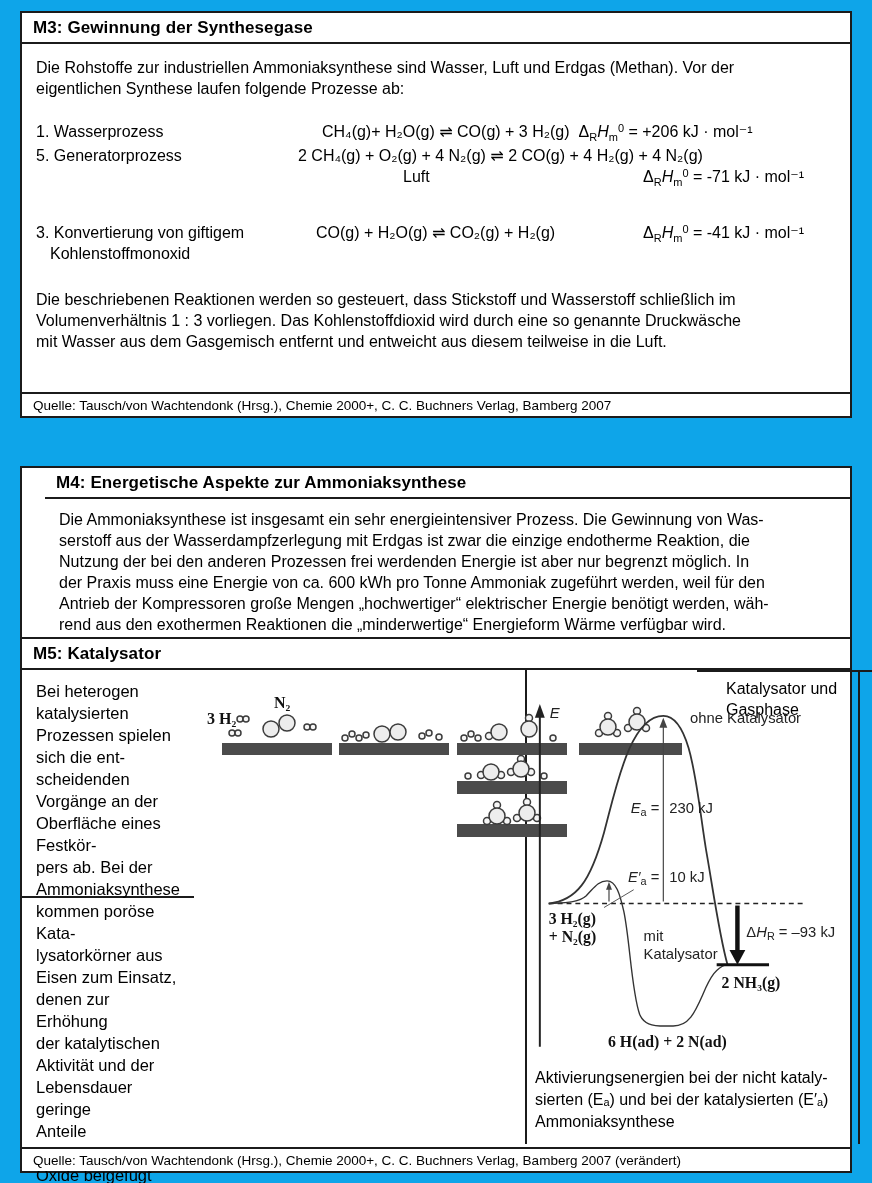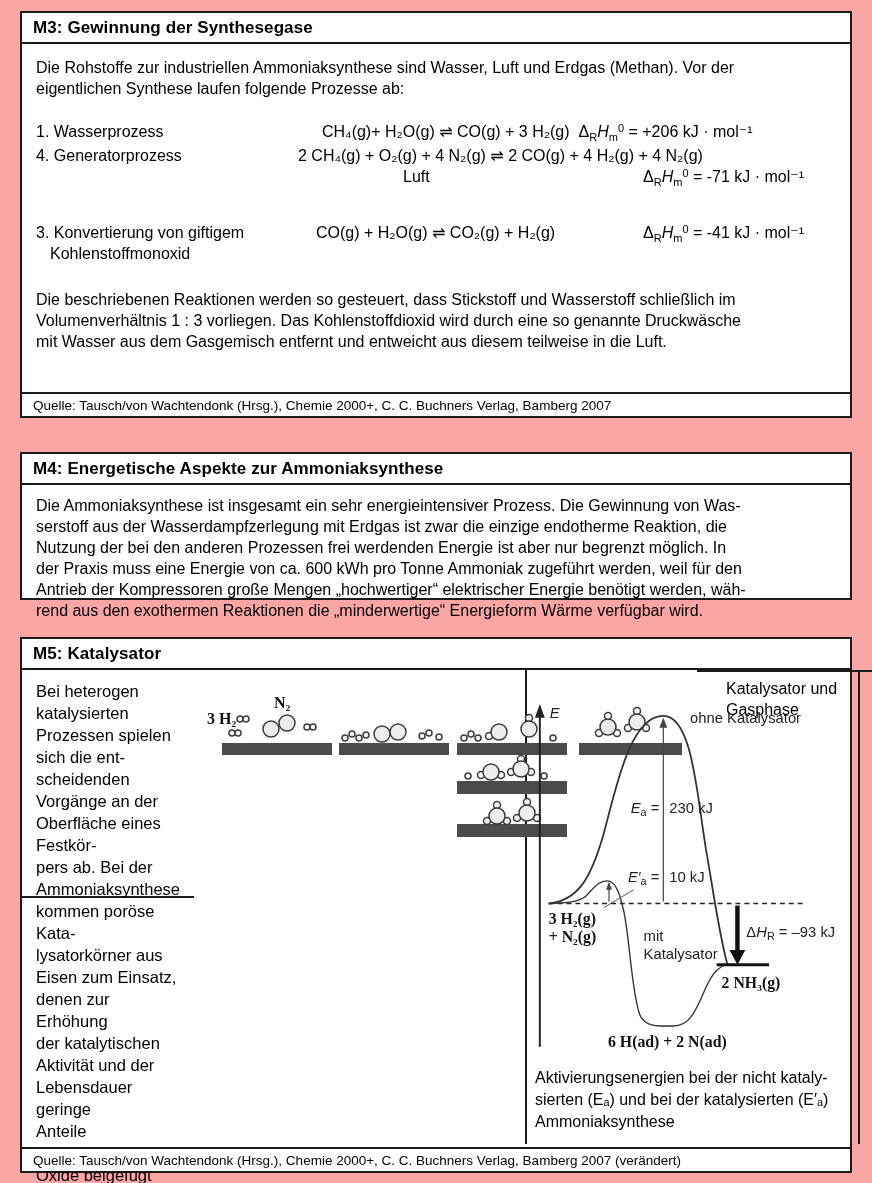--- a/index.html
+++ b/index.html
@@ -1,22 +1,22 @@
 <!DOCTYPE html>
 <html><head>
 <meta charset="utf-8">
 <style>
   html,body { margin:0; padding:0; background:#fff; }
   .page {
-    position:relative; width:872px; height:1183px; background:#fca5a5; color:#000;
+    position:relative; width:872px; height:1183px; background:#0ea5e9; color:#000;
     font-family:"Liberation Sans","DejaVu Sans",sans-serif; overflow:hidden;
   }
   .box { position:absolute; left:20px; width:832px; border:2px solid #1b1b1b; box-sizing:border-box; background:#fff; }
   .m3 { top:11px;  height:407px; }
-  .m4 { top:452px; height:148px; }
+  .m4 { top:466px; height:204px;padding-left:23px; }
   .m5 { top:637px; height:536px; }
   .box-title { font-weight:bold; font-size:17px; padding:5px 11px 4px; border-bottom:2px solid #1b1b1b; letter-spacing:.1px; }
   .box-source { position:absolute; bottom:0; left:0; right:0; border-top:2px solid #1b1b1b; font-size:13.5px; padding:4px 11px 3px; background:#fff; }
   .pre { white-space:pre-line; }
 
   
   .m3-body { padding:13px 14px 0; font-size:16px; line-height:21px; }
   .rx { display:grid; grid-template-columns:262px 1fr; }
   .rx-l2 { padding-left:14px; }
   .eq-line { position:relative; }
@@ -69,21 +69,21 @@
         </div>
         <div>
           <div class="eq-line">
             <span class="eq-ind1">CH₄(g)+ H₂O(g) ⇌ CO(g) + 3 H₂(g)</span><span class="dh dh-gap"><span>Δ</span><sub>R</sub><span class="it">H</span><sub>m</sub><sup>0</sup><span> = +206 kJ · mol⁻¹</span></span>
           </div>
         </div>
       </div>
 
       <div class="rx mt14">
         <div>
-          <div>4. Generatorprozess</div>
+          <div>5. Generatorprozess</div>
         </div>
         <div>
           <div class="eq-line"><span>2 CH₄(g) + O₂(g) + 4 N₂(g) ⇌ 2 CO(g) + 4 H₂(g) + 4 N₂(g)</span></div>
           <div class="eq-line">
             <span class="luft">Luft</span>
             <span class="dh dh-abs"><span>Δ</span><sub>R</sub><span class="it">H</span><sub>m</sub><sup>0</sup><span> = -71 kJ · mol⁻¹</span></span>
           </div>
         </div>
       </div>
 

